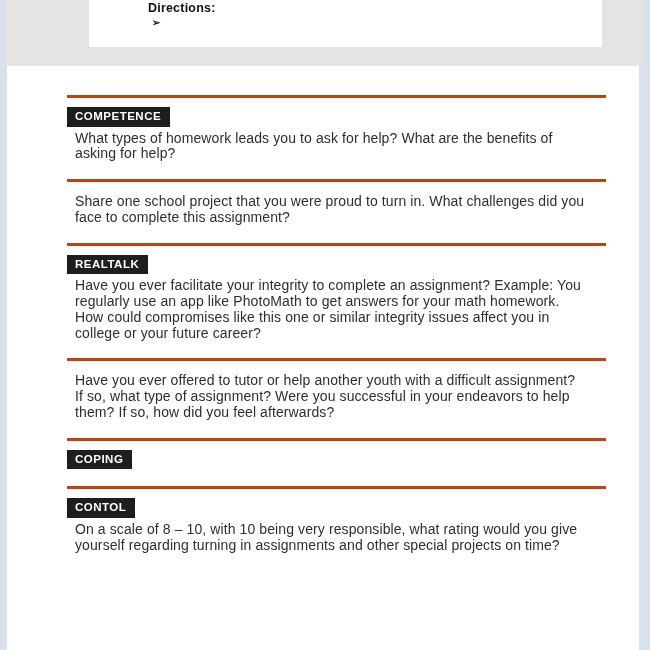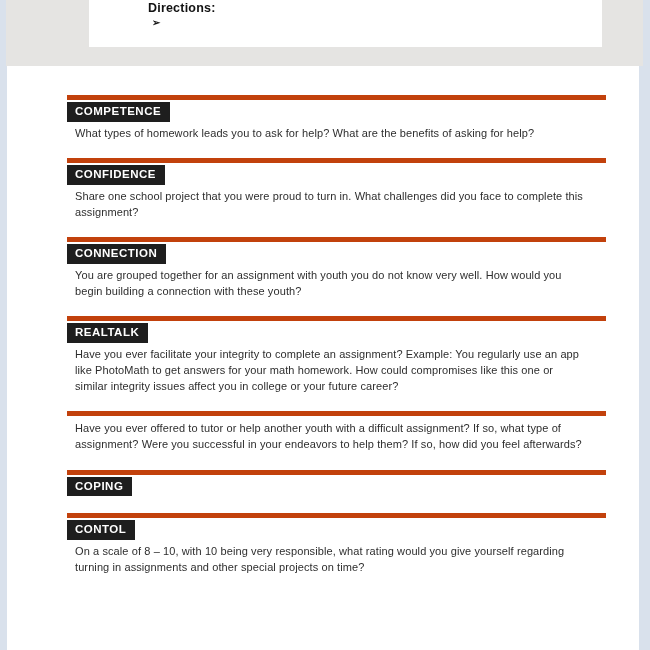--- a/index.html
+++ b/index.html
@@ -56,38 +56,38 @@
     top: 66px;
     width: 632px;
     height: 584px;
     background: #ffffff;
   }
   .content {
     margin: 29px 0 0 60px;
     width: 539px;
   }
   .qsec {
-    border-top: 5px solid #c2410c;
-    padding-top: 1px;
+    border-top: 3px solid #c2410c;
+    padding-top: 8px;
     margin-bottom: 17px;
   }
   .qlabel {
     display: inline-block;
     background: #1e1e1e;
     color: #ffffff;
     font-size: 11.5px;
     font-weight: 700;
     letter-spacing: 0.5px;
     padding: 4px 9px 4px 8px;
     line-height: 1;
   }
   .qtext {
     margin: 4px 0 0 8px;
     width: 512px;
-    font-size: 11px;
+    font-size: 14px;
     line-height: 15.8px;
     color: #2e2e2e;
     letter-spacing: 0.1px;
   }
 </style>
 </head>
 <body>
 
 <div class="top-band"></div>
 
@@ -100,28 +100,23 @@
 
 <div class="page">
   <div class="content">
 
     <section class="qsec">
       <div class="qlabel">COMPETENCE</div>
       <p class="qtext">What types of homework leads you to ask for help? What are the benefits of asking for help?</p>
     </section>
 
     <section class="qsec">
-      <div class="qlabel">CONFIDENCE</div>
       <p class="qtext">Share one school project that you were proud to turn in. What challenges did you face to complete this assignment?</p>
     </section>
 
-    <section class="qsec">
-      <div class="qlabel">CONNECTION</div>
-      <p class="qtext">You are grouped together for an assignment with youth you do not know very well. How would you begin building a connection with these youth?</p>
-    </section>
 
     <section class="qsec">
       <div class="qlabel">REALTALK</div>
       <p class="qtext">Have you ever facilitate your integrity to complete an assignment? Example: You regularly use an app like PhotoMath to get answers for your math homework. How could compromises like this one or similar integrity issues affect you in college or your future career?</p>
     </section>
 
     <section class="qsec">
       <p class="qtext">Have you ever offered to tutor or help another youth with a difficult assignment? If so, what type of assignment? Were you successful in your endeavors to help them? If so, how did you feel afterwards?</p>
     </section>
 

